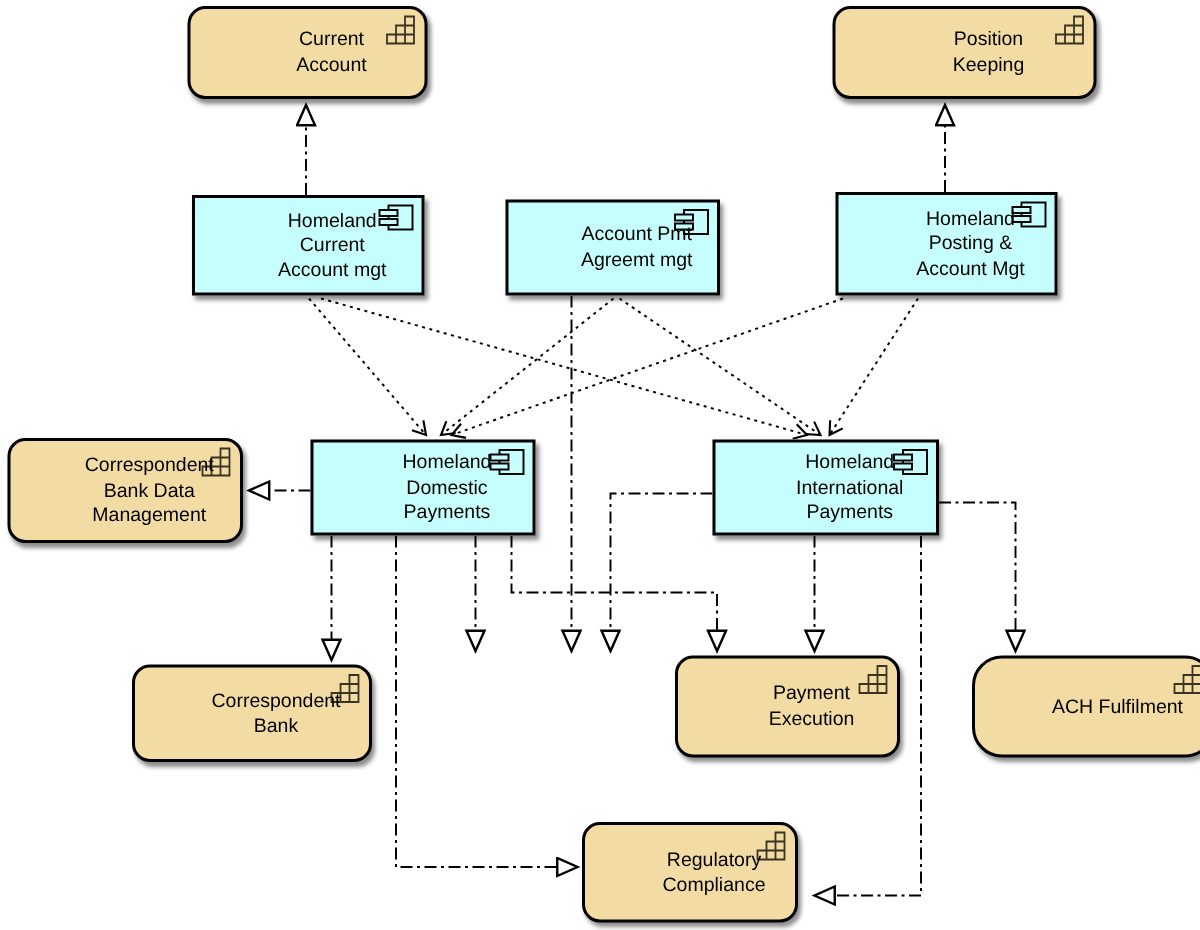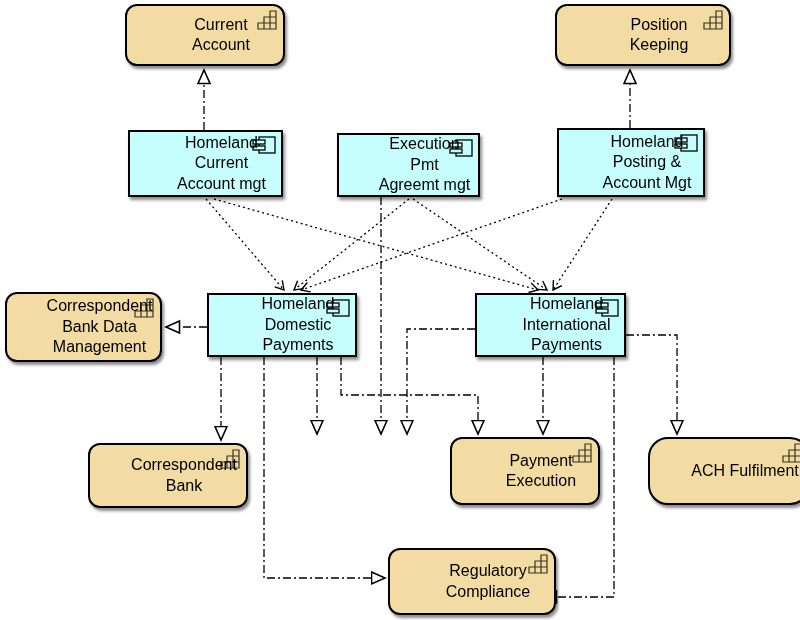--- a/index.html
+++ b/index.html
@@ -7,21 +7,21 @@
     position:relative;width:800px;height:620px;background:#ffffff;
     font-family:"Liberation Sans",sans-serif;overflow:hidden;
   }
   #wires{position:absolute;left:0;top:0;pointer-events:none;}
   .edge{fill:none;stroke:#000;stroke-width:1.3px;}
   .edge.realization{stroke-dasharray:8 3 2 3;}
   .edge.flow{stroke-dasharray:2 3;}
   .node{
     position:absolute;display:flex;align-items:center;justify-content:center;
     box-sizing:border-box;text-align:center;color:#000;
-    font-size:16px;line-height:1.28;white-space:pre-line;padding-left:32px;
+    font-size:13px;line-height:1.28;white-space:pre-line;padding-left:32px;
   }
   .node.capability{
     background:#F2DCA4;border:2px solid #000;border-radius:12px;
     box-shadow:2px 3px 3px rgba(0,0,0,0.45);
   }
   .node.component{
     background:#C6FEFE;border:2px solid #000;
     box-shadow:2px 3px 3px rgba(0,0,0,0.45);
   }
   .node .icon{position:absolute;top:4px;right:5px;line-height:0;}
@@ -74,21 +74,21 @@
           <rect x="7" y="1" width="16" height="16" fill="none" stroke="#000" stroke-width="1.3"></rect>
           <rect x="1" y="4" width="12" height="4" fill="#C6FEFE" stroke="#000" stroke-width="1.3"></rect>
           <rect x="1" y="10" width="12" height="4" fill="#C6FEFE" stroke="#000" stroke-width="1.3"></rect>
         </svg></span><div class="label">Homeland
 Current
 Account mgt</div></div>
     <div class="node component" style="left: 337px; top: 133px; width: 143px; height: 64px;"><span class="icon"><svg width="24" height="18" viewBox="0 0 24 18">
           <rect x="7" y="1" width="16" height="16" fill="none" stroke="#000" stroke-width="1.3"></rect>
           <rect x="1" y="4" width="12" height="4" fill="#C6FEFE" stroke="#000" stroke-width="1.3"></rect>
           <rect x="1" y="10" width="12" height="4" fill="#C6FEFE" stroke="#000" stroke-width="1.3"></rect>
-        </svg></span><div class="label">Execution Pmt
+        </svg></span><div class="label">Account Pmt
 Agreemt mgt</div></div>
     <div class="node component" style="left: 557px; top: 128px; width: 148px; height: 69px;"><span class="icon"><svg width="24" height="18" viewBox="0 0 24 18">
           <rect x="7" y="1" width="16" height="16" fill="none" stroke="#000" stroke-width="1.3"></rect>
           <rect x="1" y="4" width="12" height="4" fill="#C6FEFE" stroke="#000" stroke-width="1.3"></rect>
           <rect x="1" y="10" width="12" height="4" fill="#C6FEFE" stroke="#000" stroke-width="1.3"></rect>
         </svg></span><div class="label">Homeland
 Posting &amp;
 Account Mgt</div></div>
     <div class="node capability" style="left: 5px; top: 292px; width: 157px; height: 70px;"><span class="icon"><svg width="21" height="21" viewBox="0 0 21 21">
           <path d="M13 1 L19 1 L19 19 L1 19 L1 13 L7 13 L7 7 L13 7 Z M13 7 L19 7 M7 13 L19 13 M13 7 L13 19 M7 13 L7 19" fill="none" stroke="#3a3322" stroke-width="1.2"></path>
@@ -113,17 +113,17 @@
           <path d="M13 1 L19 1 L19 19 L1 19 L1 13 L7 13 L7 7 L13 7 Z M13 7 L19 7 M7 13 L19 13 M13 7 L13 19 M7 13 L7 19" fill="none" stroke="#3a3322" stroke-width="1.2"></path>
         </svg></span><div class="label">Correspondent
 Bank</div></div>
     <div class="node capability" style="left: 450px; top: 437px; width: 150px; height: 68px;"><span class="icon"><svg width="21" height="21" viewBox="0 0 21 21">
           <path d="M13 1 L19 1 L19 19 L1 19 L1 13 L7 13 L7 7 L13 7 Z M13 7 L19 7 M7 13 L19 13 M13 7 L13 19 M7 13 L7 19" fill="none" stroke="#3a3322" stroke-width="1.2"></path>
         </svg></span><div class="label">Payment
 Execution</div></div>
     <div class="node capability" style="left: 648px; top: 437px; width: 162px; height: 68px; border-radius: 20px;"><span class="icon"><svg width="21" height="21" viewBox="0 0 21 21">
           <path d="M13 1 L19 1 L19 19 L1 19 L1 13 L7 13 L7 7 L13 7 Z M13 7 L19 7 M7 13 L19 13 M13 7 L13 19 M7 13 L7 19" fill="none" stroke="#3a3322" stroke-width="1.2"></path>
         </svg></span><div class="label">ACH Fulfilment</div></div>
-    <div class="node capability" style="left: 388px; top: 548px; width: 168px; height: 67px;"><span class="icon"><svg width="21" height="21" viewBox="0 0 21 21">
+    <div class="node capability" style="left: 388px; top: 548px; width: 144px; height: 67px;"><span class="icon"><svg width="21" height="21" viewBox="0 0 21 21">
           <path d="M13 1 L19 1 L19 19 L1 19 L1 13 L7 13 L7 7 L13 7 Z M13 7 L19 7 M7 13 L19 13 M13 7 L13 19 M7 13 L7 19" fill="none" stroke="#3a3322" stroke-width="1.2"></path>
         </svg></span><div class="label">Regulatory
 Compliance</div></div>
   </div>
 
 </body></html>

